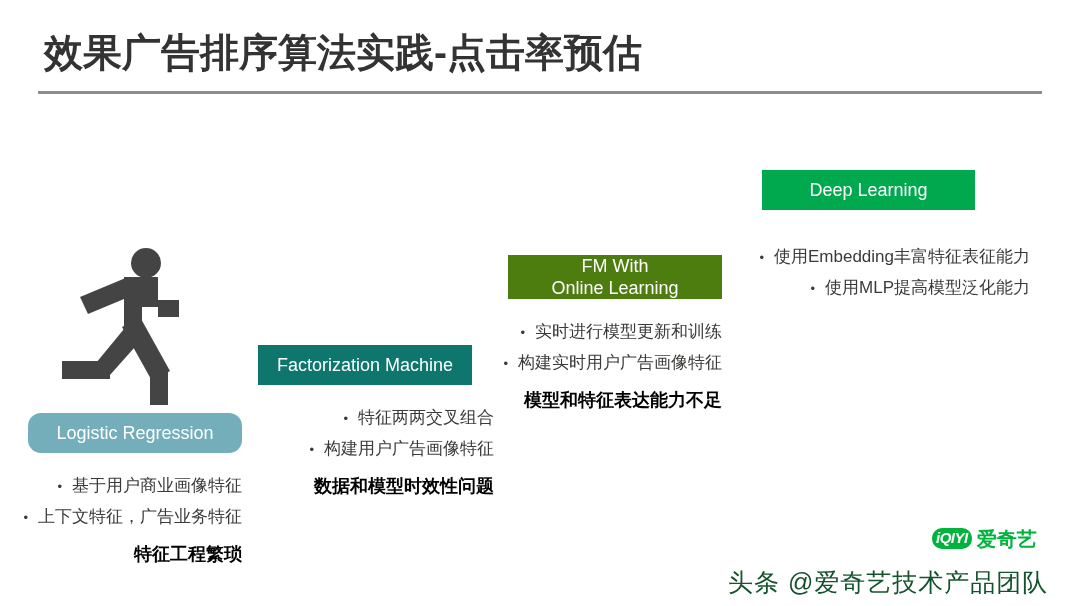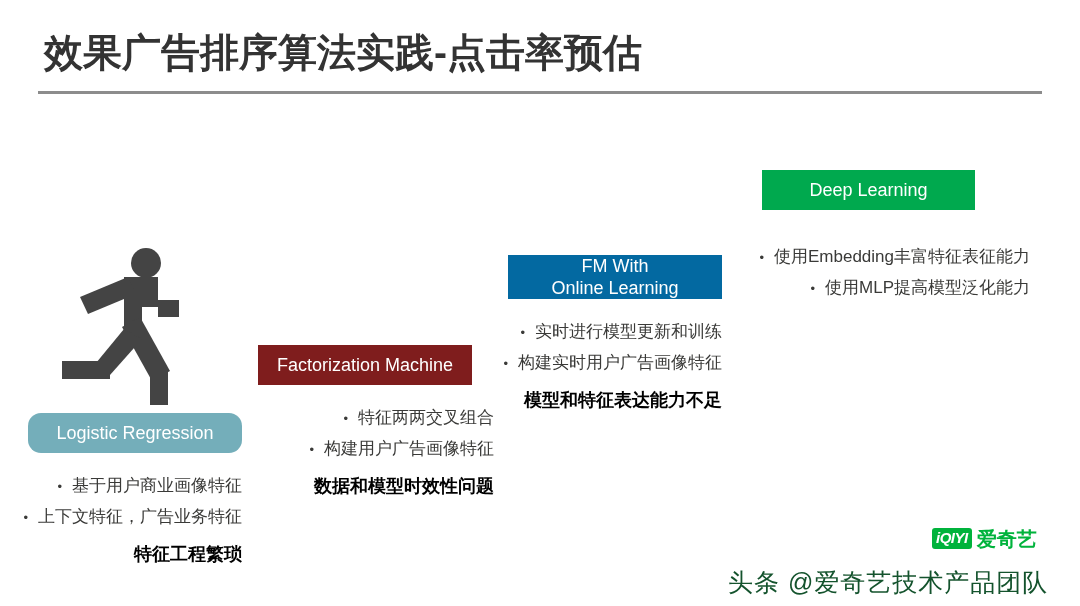--- a/index.html
+++ b/index.html
@@ -89,24 +89,24 @@
     margin-top: 6px;
     color: #000000;
     white-space: nowrap;
   }
 
   
   #stage-lr        { left: 0px;   top: 413px; width: 242px; }
   #stage-lr .stage-badge   { width: 214px; height: 40px; margin-left: 28px; background: #74AEBA; border-radius: 13px; }
 
   #stage-fm        { left: 232px; top: 345px; width: 262px; }
-  #stage-fm .stage-badge   { width: 214px; height: 40px; margin-left: 26px; background: #7f1d1d; }
+  #stage-fm .stage-badge   { width: 214px; height: 40px; margin-left: 26px; background: #0f766e; }
 
   #stage-fmol      { left: 470px; top: 255px; width: 252px; }
-  #stage-fmol .stage-badge { width: 214px; height: 44px; margin-left: 38px; background: #0369a1; }
+  #stage-fmol .stage-badge { width: 214px; height: 44px; margin-left: 38px; background: #4d7c0f; }
 
   #stage-dl        { left: 728px; top: 170px; width: 302px; }
   #stage-dl .stage-badge   { width: 213px; height: 40px; margin-left: 34px; background: #00A94E; }
   #stage-dl .bullets { margin-top: 32px; }
 
   
   #iqiyi-logo {
     position: absolute;
     left: 932px;
     top: 528px;
@@ -116,21 +116,21 @@
   }
   #iqiyi-mark {
     background: #00B33C;
     color: #ffffff;
     font-size: 15px;
     font-weight: bold;
     font-style: italic;
     padding: 2px 4px 3px 4px;
     letter-spacing: -0.5px;
     line-height: 16px;
-    border-radius: 3px;
+    border-radius: 10px;
   }
   #iqiyi-wordmark {
     color: #00B33C;
     font-size: 20px;
     font-weight: bold;
     line-height: 18px;
   }
 
   
   #watermark {

